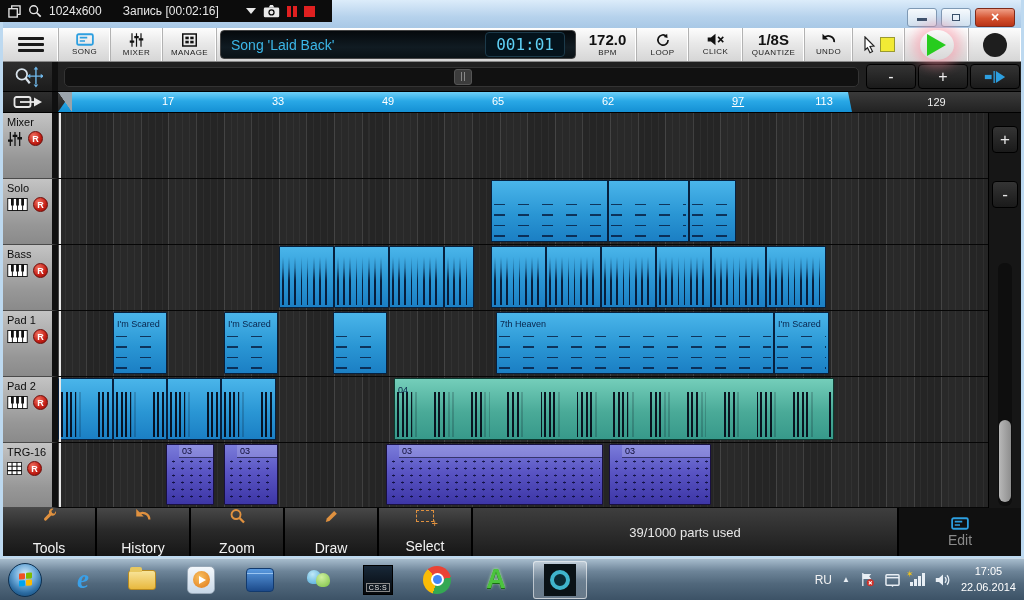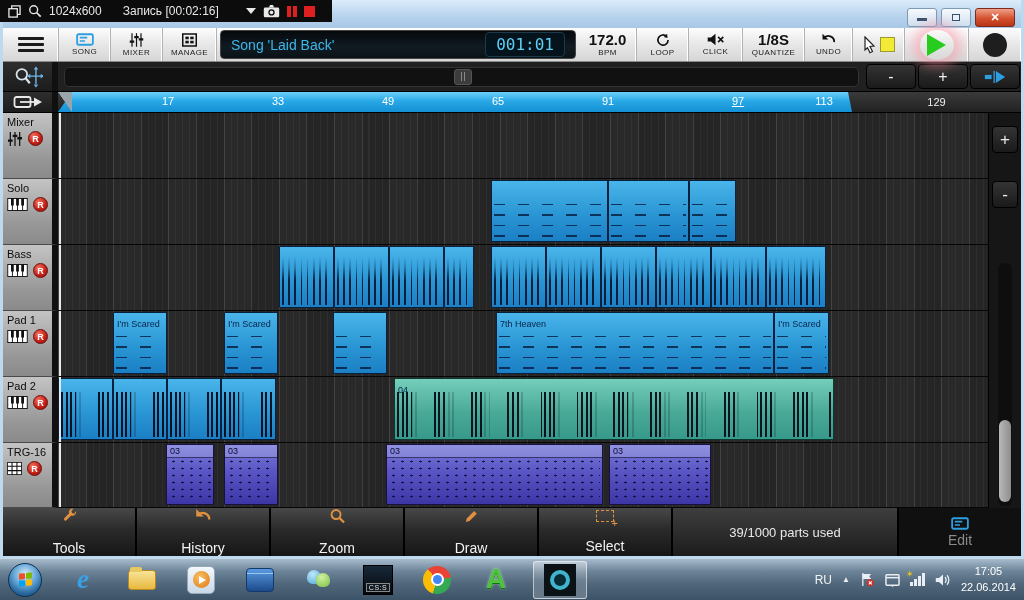--- a/index.html
+++ b/index.html
@@ -100,21 +100,21 @@
       background:
         repeating-linear-gradient(90deg, rgba(255,255,255,.020) 0 27.6px, rgba(255,255,255,0) 27.6px 55.2px),
         repeating-linear-gradient(90deg, rgba(255,255,255,.085) 0 1px, transparent 1px 27.6px),
         repeating-linear-gradient(90deg, rgba(255,255,255,.045) 0 1px, transparent 1px 6.9px),
         #252525; }
   .playhead { position:absolute; left:1px; top:0; bottom:0; width:2px; background:#e8e8e8; z-index:5; }
 
   .clip { position:absolute; top:1px; bottom:2px; border:1px solid #07203e; border-radius:1px; overflow:hidden; }
   .clip-blue  { background:linear-gradient(180deg,#4ab5ea,#2a96d4 55%,#1b7fc4); }
   .clip-teal  { background:linear-gradient(180deg,#74ceba,#4aaa98 55%,#37998a); border-color:#0c3a30; }
-  .clip-purple{ background:linear-gradient(180deg,#7a7cda,#5a55c4 45%,#3d36a6); border-color:#181040; }
+  .clip-purple{ background:linear-gradient(180deg,#7a7cda,#5a55c4 45%,#3d36a6); border-color:#181040;padding-left:12px; }
   .clip-label { position:relative; z-index:3; display:inline-block; font-size:9px; color:#08234a;
                 padding:1px 3px; white-space:nowrap; }
   .clip-purple .clip-label { display:block; background:rgba(255,255,255,.16);
                 border-bottom:1px solid rgba(12,10,50,.65); color:#0c0a32; }
   .pat { position:absolute; left:2px; right:2px; pointer-events:none; }
   .pat-dash { top:24%; bottom:6%;
       background:repeating-linear-gradient(180deg, transparent 0 9px, rgba(6,26,60,.8) 9px 10.5px);
       -webkit-mask:repeating-linear-gradient(90deg,#000 0 11px,transparent 11px 24px);
       mask:repeating-linear-gradient(90deg,#000 0 11px,transparent 11px 24px); }
   .pat-stems { top:16%; bottom:4%;
@@ -135,21 +135,21 @@
           border:1px solid #000; border-radius:4px; color:#e8e8e8; font-size:17px;
           display:flex; align-items:center; justify-content:center; }
   .vbtn.minus { margin-top:28px; }
   .vscroll-track { position:absolute; bottom:2px; top:150px; width:14px; left:9px;
                    background:#0e0e0e; border-radius:6px; }
   .vscroll-handle { position:absolute; bottom:4px; left:1px; width:12px; height:82px;
                     background:linear-gradient(90deg,#b8b8b8,#8e8e8e); border-radius:6px; }
 
   
   .bottom-bar { height:48px; display:flex; background:#000; gap:2px; }
-  .bb-btn { width:132px; background:linear-gradient(180deg,#484848,#2a2a2a 45%,#161616);
+  .bb-btn { width:92px; background:linear-gradient(180deg,#484848,#2a2a2a 45%,#161616);
             display:flex; flex-direction:column; align-items:center; justify-content:center; gap:16px; }
   .bb-btn .lbl { color:#f2f2f2; font-size:14px; }
   .bb-status { flex:1; background:linear-gradient(180deg,#3e3e3e,#1c1c1c); display:flex;
                align-items:center; justify-content:center; color:#e8e8e8; font-size:13px; }
   .bb-edit { width:122px; background:#101010; display:flex; flex-direction:column; align-items:center;
              justify-content:center; gap:2px; }
   .bb-edit .lbl { color:#8a8a8a; font-size:14px; }
   .sel-rect { width:18px; height:12px; border:1px dashed #e0913f; position:relative; }
   .sel-rect:after { content:"+"; position:absolute; right:-5px; bottom:-8px; color:#e0913f; font-size:11px; }
 
@@ -353,21 +353,21 @@
             <path d="M21 2.6 29 7l-8 4.4z" fill="#e8e8e8"></path>
           </svg>
         </div>
         <div class="ruler-area">
           <div class="ruler-blue">
             <div id="ruler-marks">
                 <span class="ruler-mark" style="left: 110px;">17</span>
                 <span class="ruler-mark" style="left: 220px;">33</span>
                 <span class="ruler-mark" style="left: 330px;">49</span>
                 <span class="ruler-mark" style="left: 440px;">65</span>
-                <span class="ruler-mark" style="left: 550px;">91</span>
+                <span class="ruler-mark" style="left: 550px;">62</span>
                 <span class="ruler-mark" style="left: 680px; text-decoration: underline;">97</span>
                 <span class="ruler-mark" style="left: 766px;">113</span>
               </div>
           </div>
           <div class="ruler-corner"></div>
           <div class="ruler-over">129</div>
         </div>
       </div>
 
       <div class="tracks-region">

